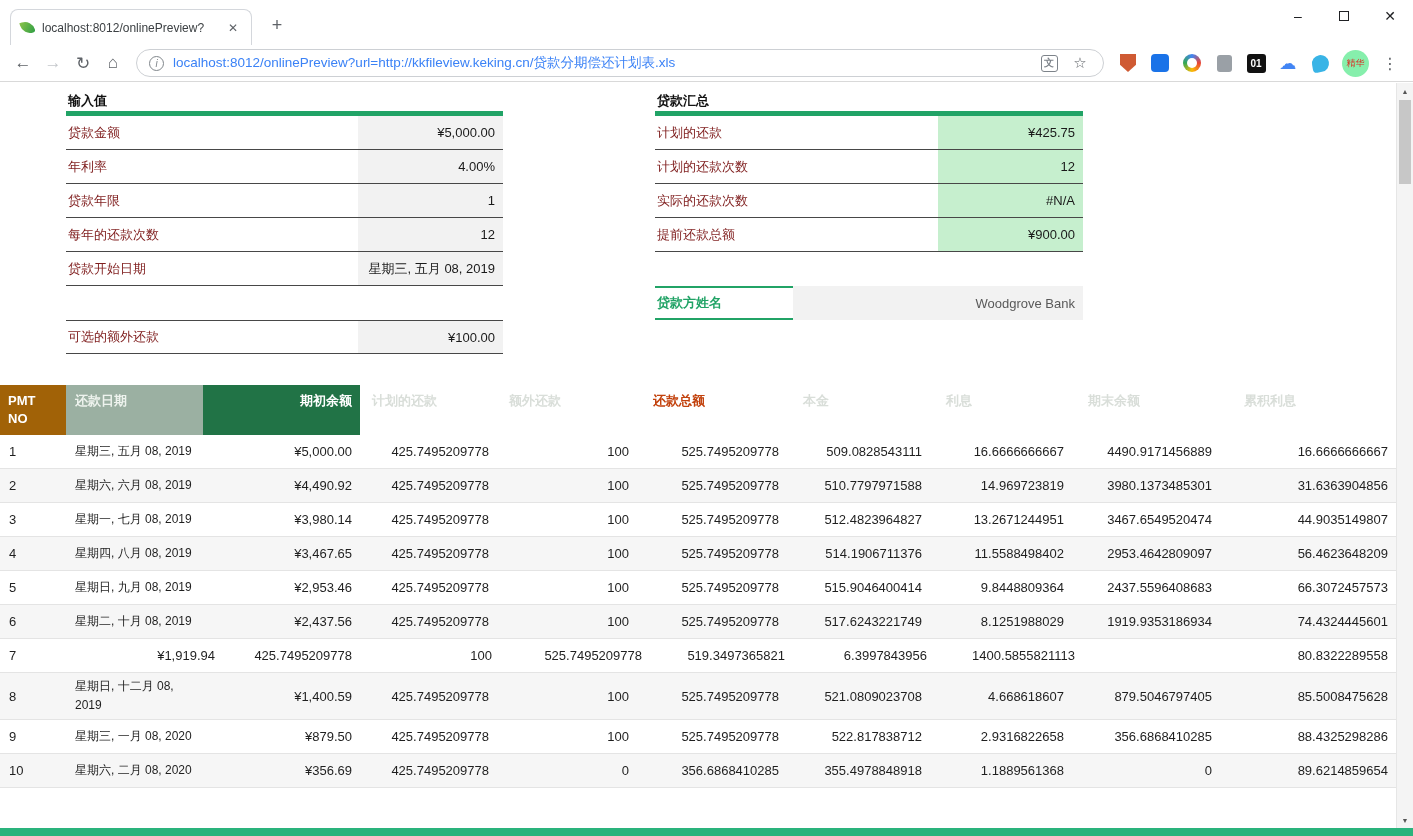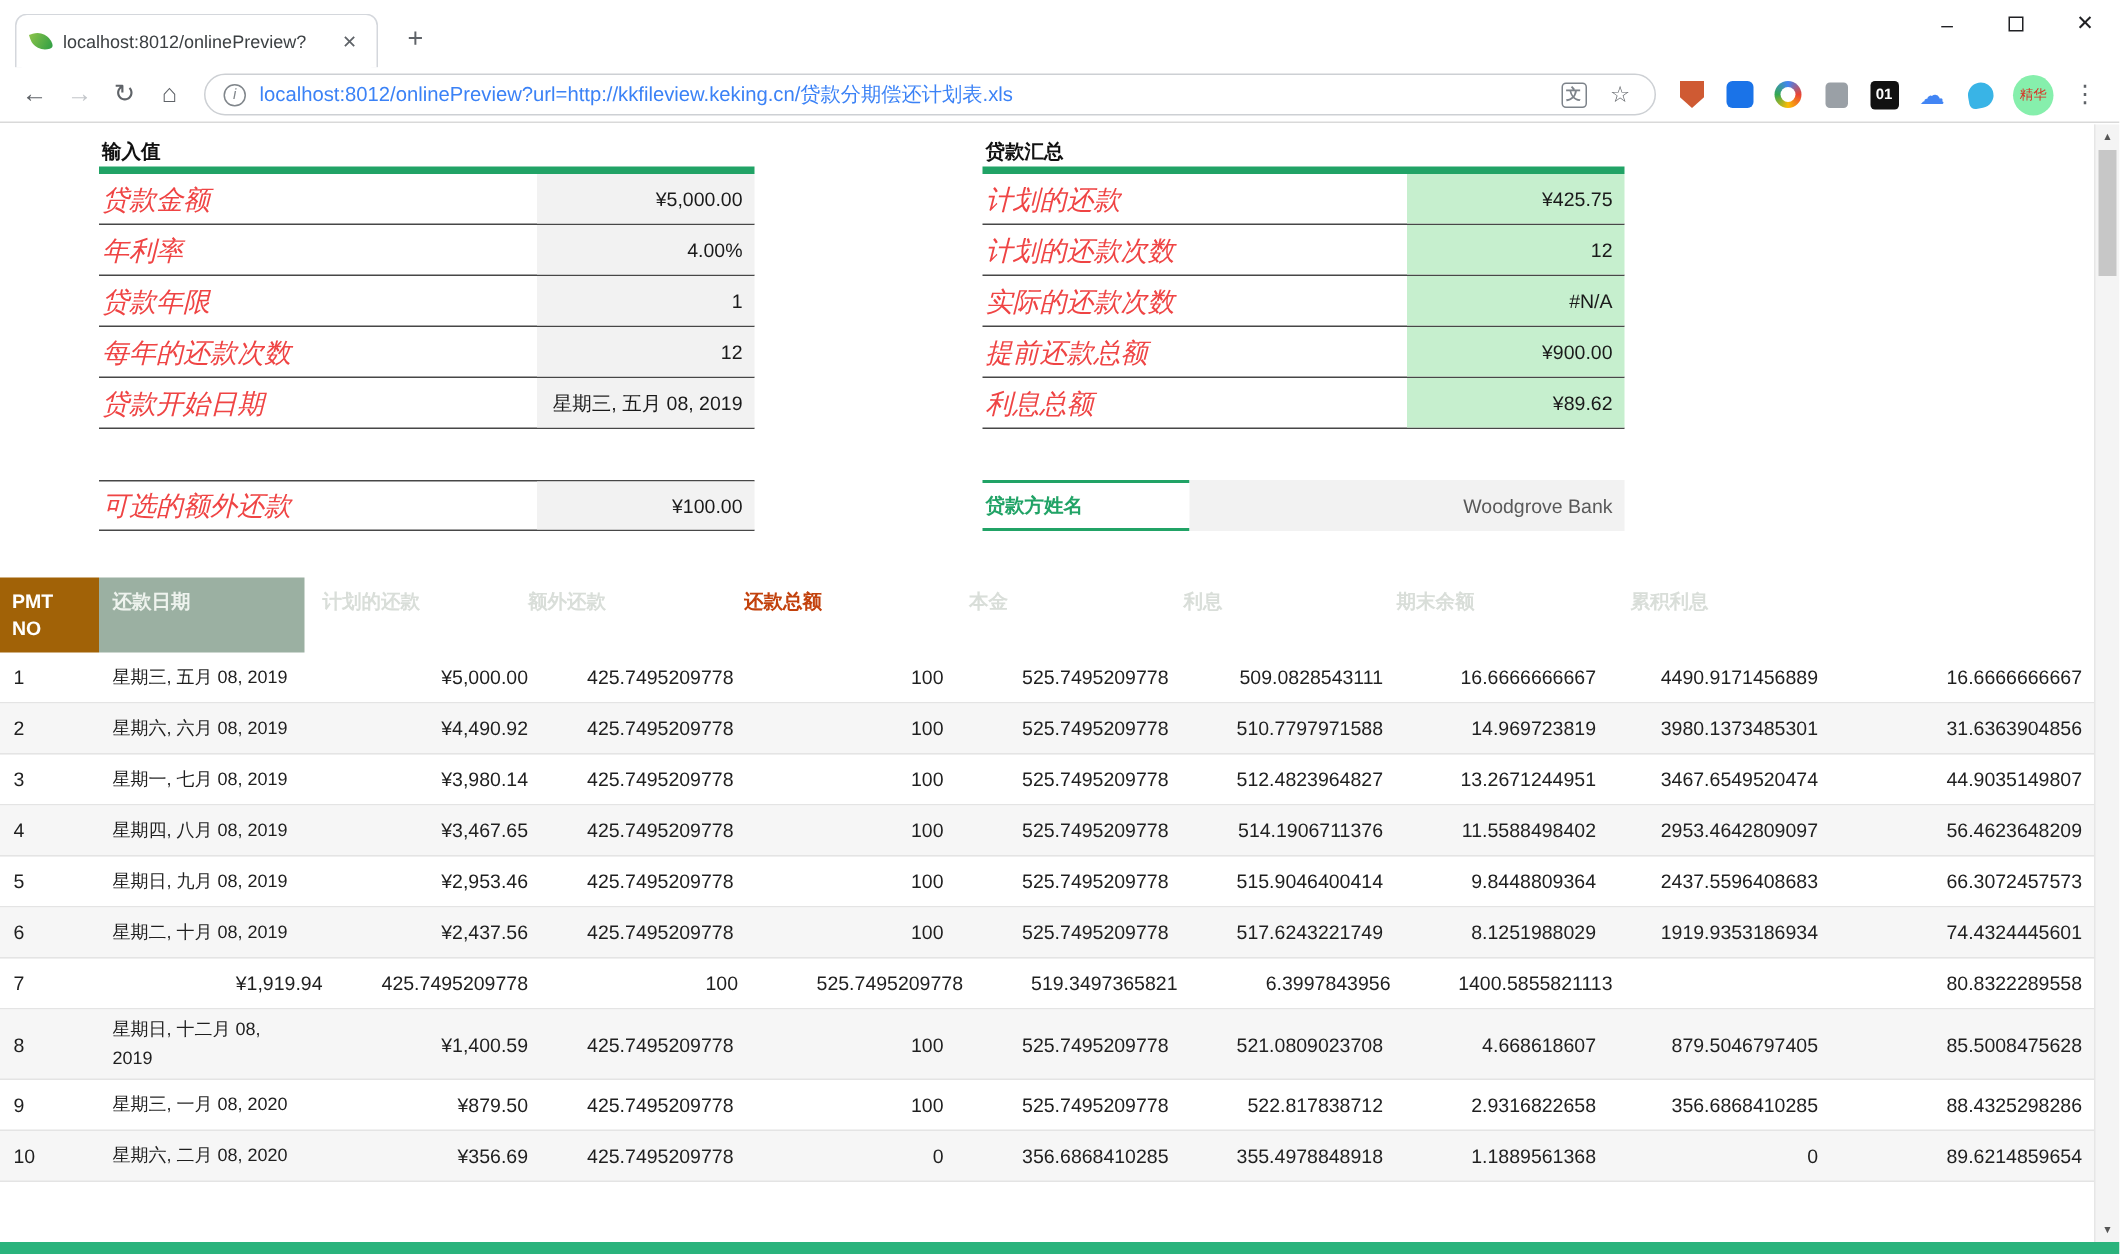--- a/index.html
+++ b/index.html
@@ -38,21 +38,21 @@
   .kebab{font-size:16px;color:#5f6368}
 
   
   .content{position:absolute;top:83px;left:0;right:17px;bottom:8px;background:#fff;overflow:hidden}
   .sec{position:absolute;top:9px}
   .sec-input{left:66px;width:437px}
   .sec-summary{left:655px;width:428px}
   .sec-title{font-size:13px;font-weight:bold;color:#111;height:19px;padding-left:2px}
   .green-bar{height:5px;background:#21a366}
   .irow{display:flex;height:34px;border-bottom:1px solid #474747;align-items:stretch}
-  .irow .lab{flex:1;display:flex;align-items:center;font-style:italic;font-size:18px;color:#ef4444;padding-left:2px}
+  .irow .lab{flex:1;display:flex;align-items:center;font-size:13px;color:#7f1d1d;padding-left:2px}
   .irow .val{width:145px;background:#f2f2f2;display:flex;align-items:center;justify-content:flex-end;padding-right:8px;font-size:13px;color:#1a1a1a;text-align:right}
   .sec-summary .irow .val{background:#c6efce}
   .gap-row{height:34px}
   .toprule{border-top:1px solid #474747}
   .lender{display:flex;height:34px}
   .lender .lab{width:138px;display:flex;align-items:center;font-size:13px;font-weight:bold;color:#21a366;border-top:2px solid #21a366;border-bottom:2px solid #21a366;padding-left:2px}
   .lender .val{flex:1;background:#f2f2f2;display:flex;align-items:center;justify-content:flex-end;padding-right:8px;font-size:13px;color:#595959}
 
   
   .schedule{position:absolute;left:0;top:302px;right:0}
@@ -202,36 +202,33 @@
   <div class="irow">
     <div class="lab">实际的还款次数</div>
     <div class="val">#N/A</div>
   </div>
 
   <div class="irow">
     <div class="lab">提前还款总额</div>
     <div class="val">¥900.00</div>
   </div>
 
-  <div class="irow">
-    <div class="lab">利息总额</div>
-    <div class="val">¥89.62</div>
-  </div>
 </div>
     <div class="gap-row"></div>
     <div class="lender">
       <div class="lab">贷款方姓名</div>
       <div class="val">Woodgrove Bank</div>
     </div>
   </div>
 
   <div class="schedule">
     <div class="shead">
       <div class="hc hc0">PMT NO</div>
       <div class="hc hc1">还款日期</div>
+      <div class="hc hc2">期初余额</div>
       <div class="hc hc3">计划的还款</div>
       <div class="hc hc4">额外还款</div>
       <div class="hc hc5">还款总额</div>
       <div class="hc hc6">本金</div>
       <div class="hc hc7">利息</div>
       <div class="hc hc8">期末余额</div>
       <div class="hc hc9">累积利息</div>
     </div>
     <div class="sbody">
   <div class="srow">

